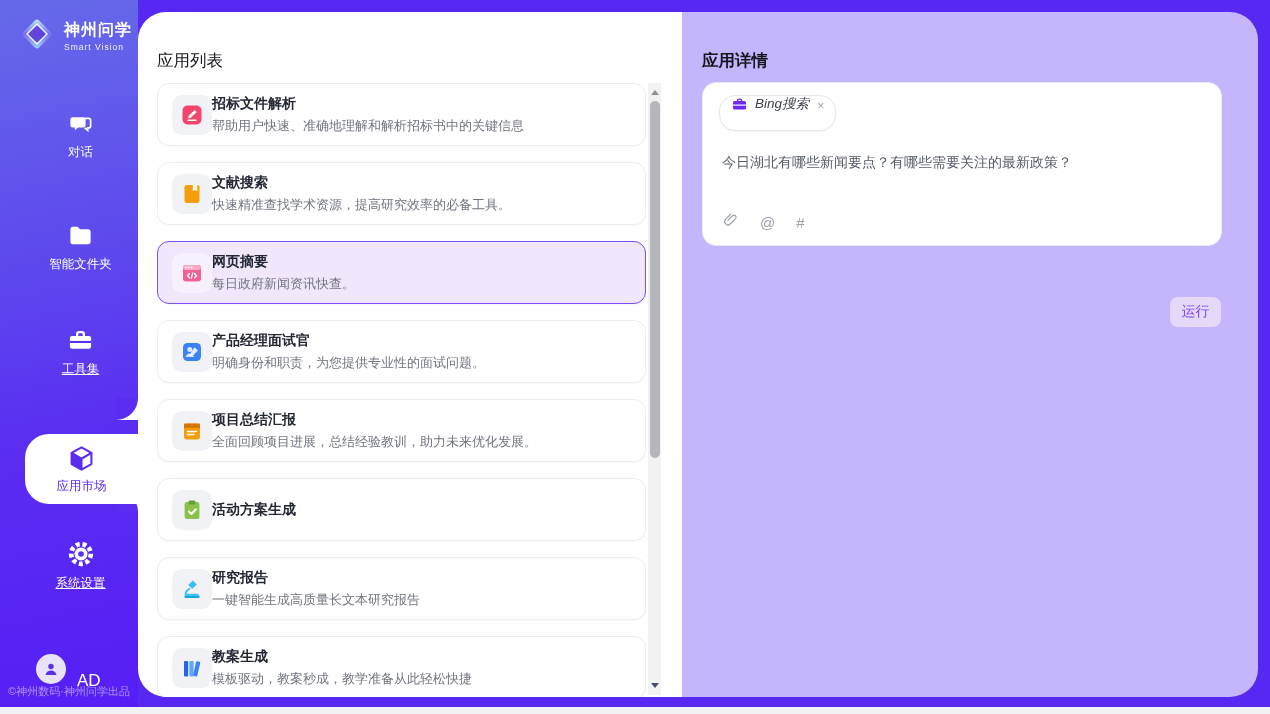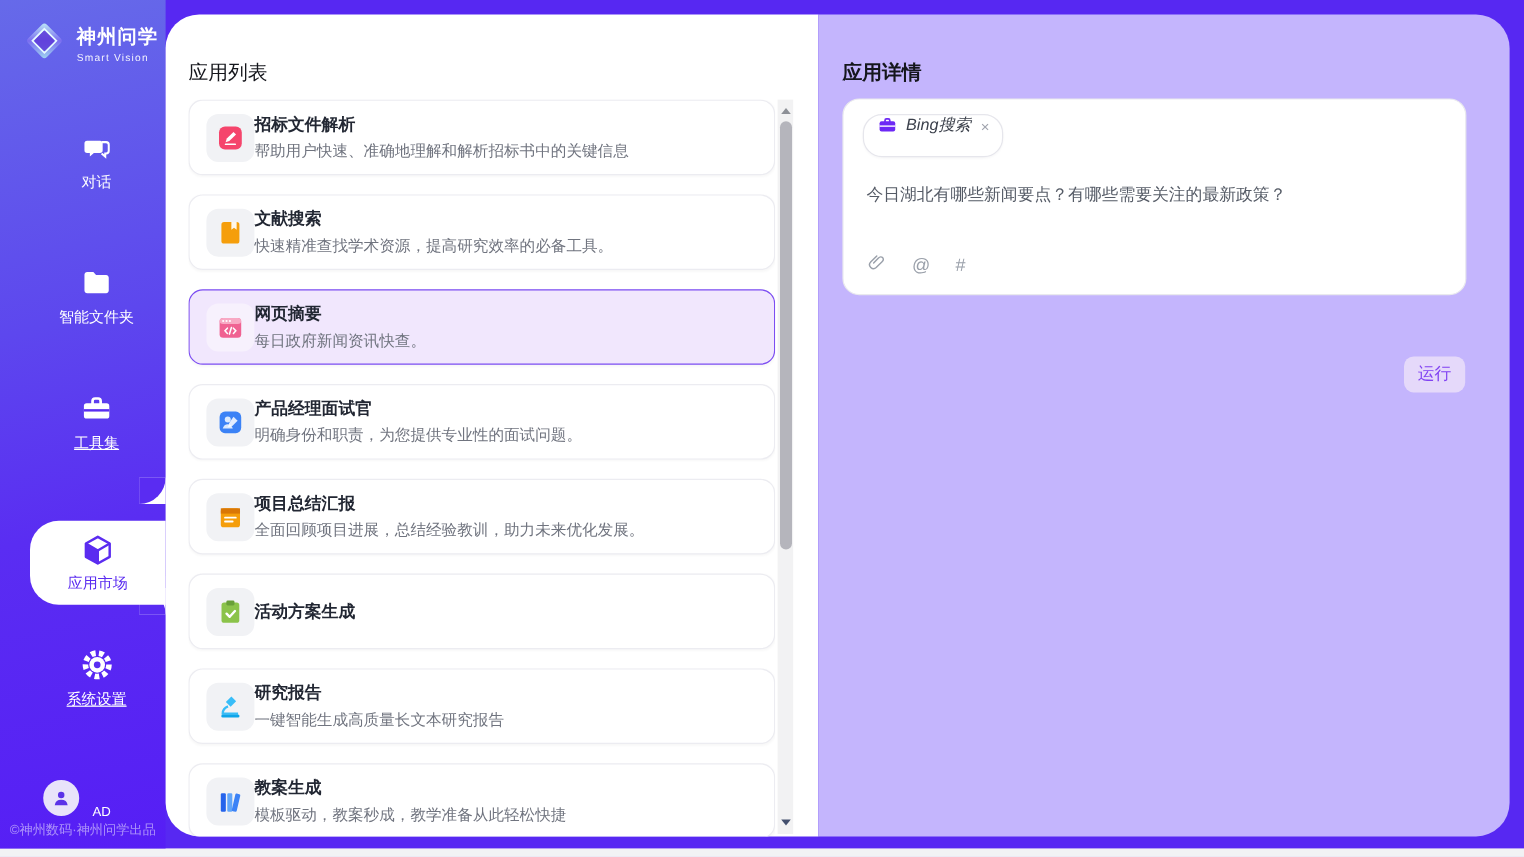--- a/index.html
+++ b/index.html
@@ -26,21 +26,21 @@
     border-radius:24px 0 0 24px; display:flex; flex-direction:column; align-items:center; justify-content:center; gap:5px; cursor:pointer;margin-top:14px; }
   .nav-pill .nav-label { color:#5b2cf0; }
   .fillet { position:absolute; right:0; width:22px; height:22px; background:#fff; }
   .fillet-top { top:398px; } .fillet-bottom { top:490px; }
   .fillet-top::after, .fillet-bottom::after { content:''; position:absolute; inset:0; background:#5a2cf2; }
   .fillet-top::after { border-bottom-right-radius:22px; }
   .fillet-bottom::after { border-top-right-radius:22px; }
 
   .user-row { position:absolute; left:36px; top:647px; display:flex; align-items:center; gap:11px; }
   .avatar { width:30px; height:30px; border-radius:50%; background:#e8e3fa; display:flex; align-items:center; justify-content:center; }
-  .user-initials { color:#fff; font-size:11px;margin-top:24px; }
+  .user-initials { color:#fff; font-size:17px;margin-top:24px; }
   .side-footer { position:absolute; left:0; top:684px; width:138px; text-align:center; color:rgba(255,255,255,.5); font-size:11px; }
 
   
   .panel-list { position:absolute; left:138px; top:12px; width:544px; height:685px; background:#fff;
     border-radius:28px 0 0 28px; overflow:hidden; }
   .panel-title { position:absolute; left:19px; top:38px; font-size:16.5px; font-weight:normal; color:#15161c; }
   .list-wrap { position:absolute; left:19px; top:71px; width:489px; bottom:0; overflow:hidden; }
   .app-card { height:63px; border-radius:12px; border:1px solid #ececf1; background:#fff;
     display:flex; align-items:center; padding:0 14px; margin-bottom:16px; box-shadow:0 1px 2px rgba(20,20,40,.03); cursor:pointer; }
   .app-card.selected { background:#f1e7fd; border:1.5px solid #7c4df2; }

